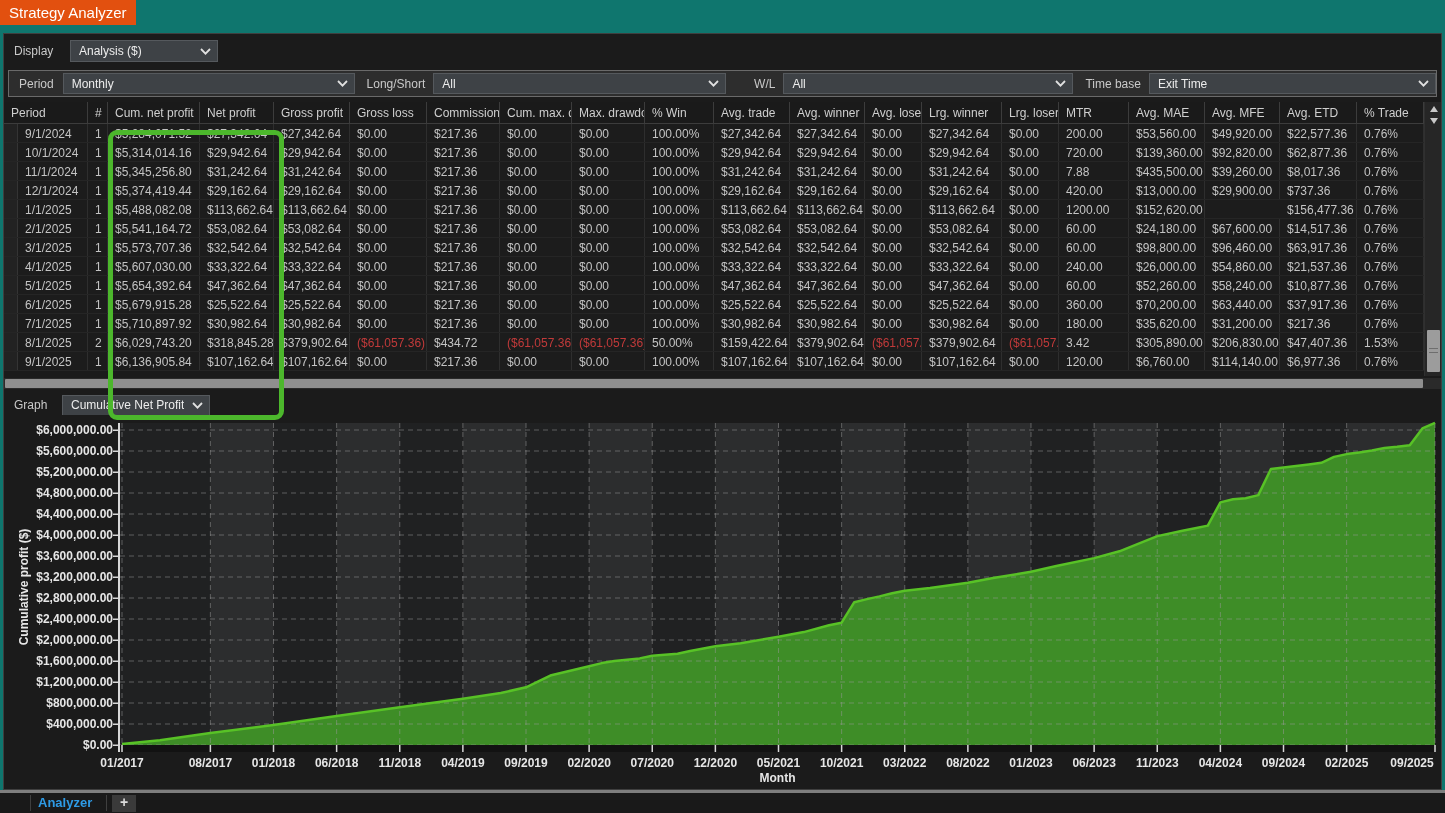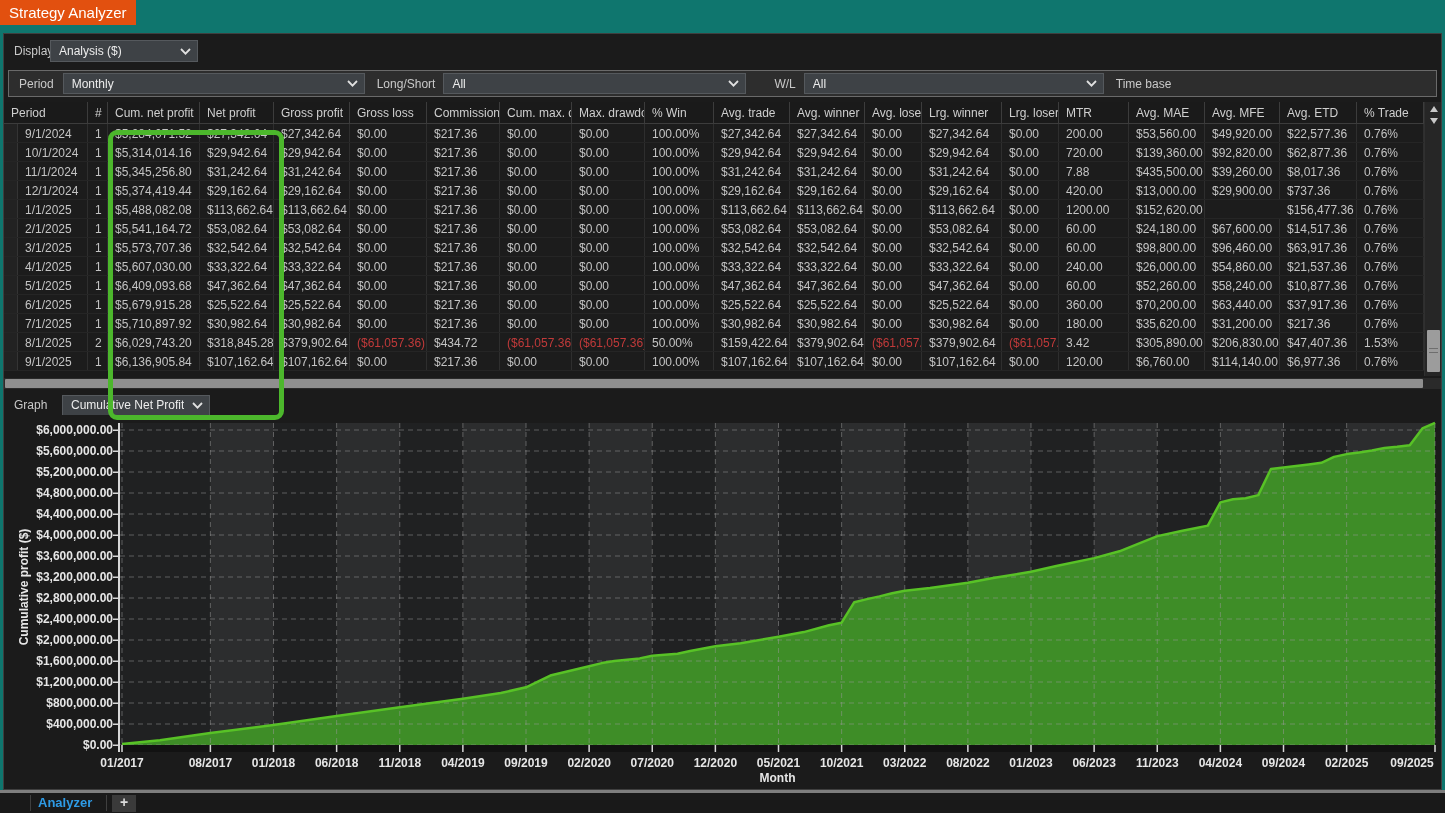--- a/index.html
+++ b/index.html
@@ -22,21 +22,21 @@
   }
   .display-row { position:absolute; left:0; top:4px; width:100%; height:26px; display:flex; align-items:center; }
   .display-row .lbl { margin-left:10px; color:#C9C9C9; }
   .dd {
     background:#3E4246; border:1px solid #55595D; height:22px;
     display:flex; align-items:center; justify-content:space-between;
     padding:0 6px 0 8px; color:#ECECEC; cursor:default;
   }
   .dd .dd-text { white-space:nowrap; overflow:hidden; }
   .dd svg { flex:0 0 auto; margin-left:6px; }
-  .dd-display { position:absolute; left:46px; width:148px; }
+  .dd-display { position:absolute; left:66px; width:148px; }
   .filter-bar {
     position:absolute; left:4px; top:36px; width:1429px; height:27px;
     background:#2D2D2D; border:1px solid #6A6A6A;
     display:flex; align-items:center;
   }
   .filter-bar .lbl { color:#C9C9C9; white-space:nowrap; }
   .fb-period-lbl { margin-left:10px; }
   .dd-period   { width:302px; margin-left:9px; height:21px; }
   .fb-ls-lbl   { margin-left:12px; }
   .dd-ls       { width:303px; margin-left:8px; height:21px; }
@@ -136,20 +136,26 @@
           </svg>
       </div>
       <span class="lbl fb-wl-lbl">W/L</span>
       <div class="dd dd-wl">
         <span class="dd-text">All</span>
         <svg width="11" height="7" viewBox="0 0 11 7">
             <polyline points="1,1 5.5,5.6 10,1" fill="none" stroke="#E0E0E0" stroke-width="1.8"></polyline>
           </svg>
       </div>
       <span class="lbl fb-tb-lbl">Time base</span>
+      <div class="dd dd-tb">
+        <span class="dd-text">Exit Time</span>
+        <svg width="11" height="7" viewBox="0 0 11 7">
+            <polyline points="1,1 5.5,5.6 10,1" fill="none" stroke="#E0E0E0" stroke-width="1.8"></polyline>
+          </svg>
+      </div>
     </div>
 
     <div class="grid-wrap" id="grid">
         <div class="grid-header">
           <div class="hcell" style="width: 84px;">Period</div>
           <div class="hcell" style="width: 20px;">#</div>
           <div class="hcell" style="width: 92px;">Cum. net profit</div>
           <div class="hcell" style="width: 74px;">Net profit</div>
           <div class="hcell" style="width: 76px;">Gross profit</div>
           <div class="hcell" style="width: 77px;">Gross loss</div>
@@ -349,21 +355,21 @@
           <div class="cell" style="width: 70px;">240.00</div>
           <div class="cell" style="width: 76px;">$26,000.00</div>
           <div class="cell" style="width: 75px;">$54,860.00</div>
           <div class="cell" style="width: 77px;">$21,537.36</div>
           <div class="cell" style="width: 67px;">0.76%</div>
         </div>
         <div class="grid-row">
           <div class="gutter"></div>
           <div class="cell" style="width: 70px;">5/1/2025</div>
           <div class="cell" style="width: 20px;">1</div>
-          <div class="cell" style="width: 92px;">$6,409,093.68</div>
+          <div class="cell" style="width: 92px;">$5,654,392.64</div>
           <div class="cell" style="width: 74px;">$47,362.64</div>
           <div class="cell" style="width: 76px;">$47,362.64</div>
           <div class="cell" style="width: 77px;">$0.00</div>
           <div class="cell" style="width: 73px;">$217.36</div>
           <div class="cell" style="width: 72px;">$0.00</div>
           <div class="cell" style="width: 73px;">$0.00</div>
           <div class="cell" style="width: 69px;">100.00%</div>
           <div class="cell" style="width: 76px;">$47,362.64</div>
           <div class="cell" style="width: 75px;">$47,362.64</div>
           <div class="cell" style="width: 57px;">$0.00</div>

